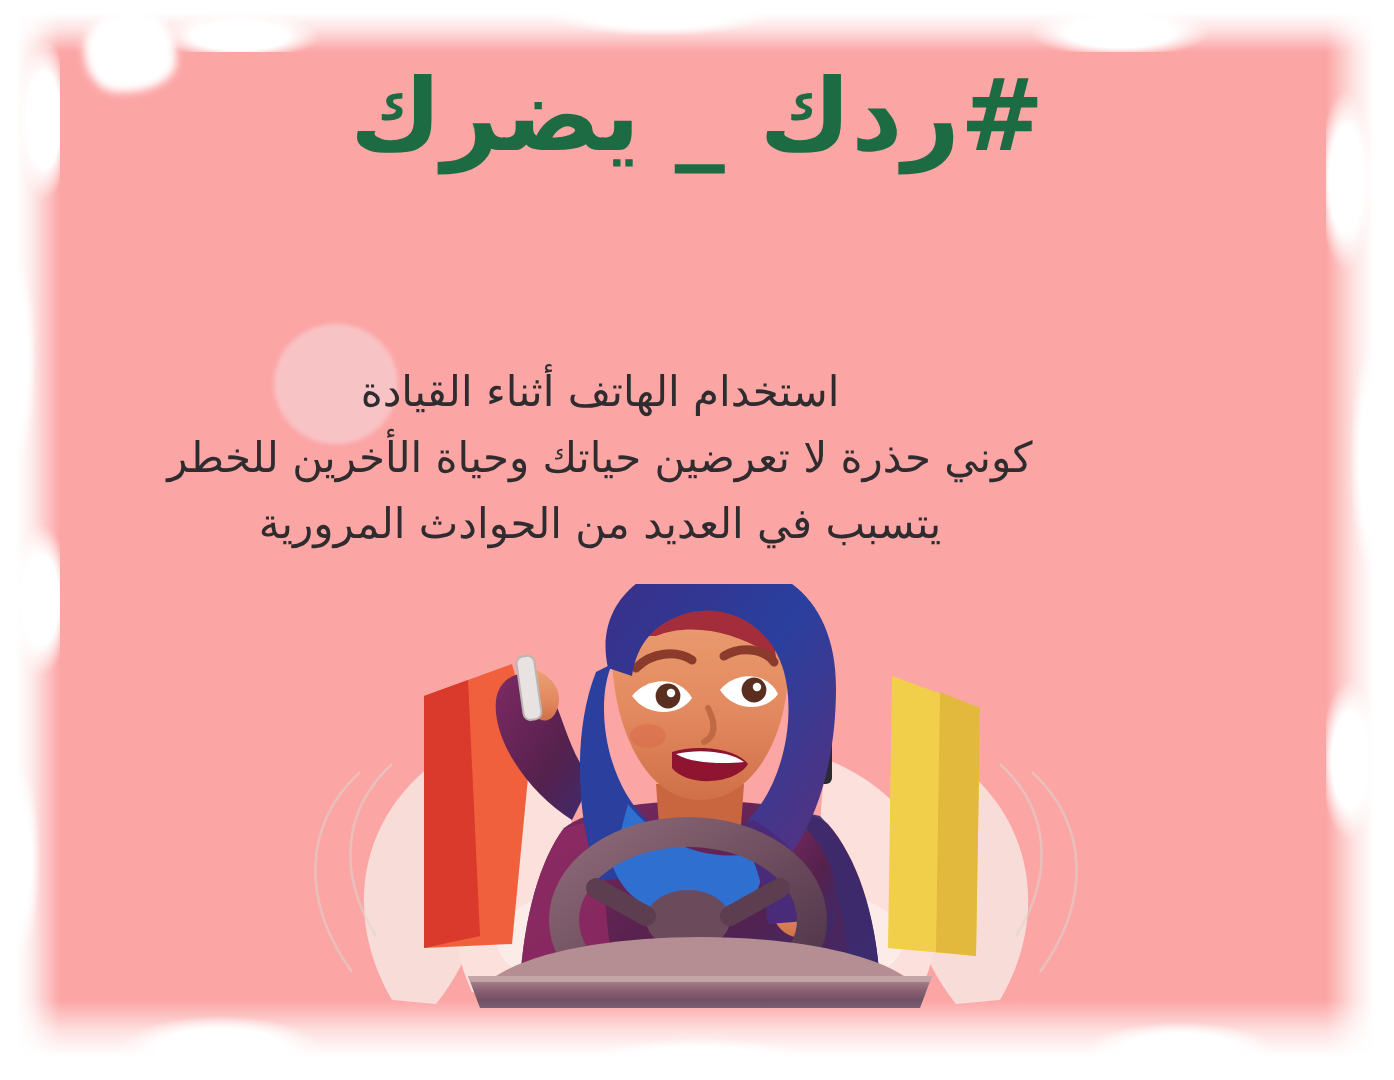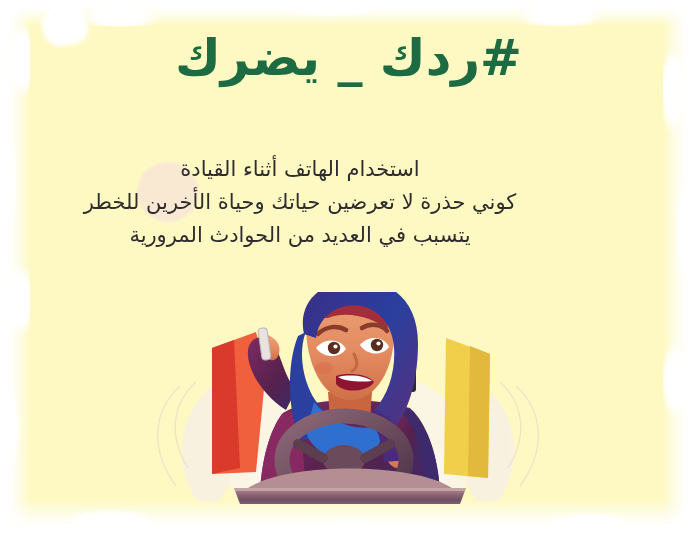--- a/index.html
+++ b/index.html
@@ -6,21 +6,21 @@
   html, body {
     margin: 0;
     padding: 0;
     background: #ffffff;
   }
   #poster {
     position: relative;
     width: 697px;
     height: 540px;
     overflow: hidden;
-    background: #fef9c3;
+    background: #fca5a5;
     font-family: "DejaVu Sans", "Liberation Sans", sans-serif;
   }
 
   
   .edge {
     position: absolute;
     pointer-events: none;
     z-index: 6;
   }
   .edge-left {
@@ -80,21 +80,21 @@
     font-weight: bold;
     letter-spacing: -1px;
     color: #1d6b42;
     z-index: 4;
     line-height: 1.2;
   }
 
   
   .body-copy {
     position: absolute;
-    left: 0; top: 153px; width: 600px;
+    left: 0; top: 180px; width: 600px;
     text-align: center;
     direction: rtl;
     z-index: 4;
   }
   .body-copy .ln {
     display: block;
     font-size: 21px;
     line-height: 33px;
     color: #2e2c2e;
     letter-spacing: .3px;

